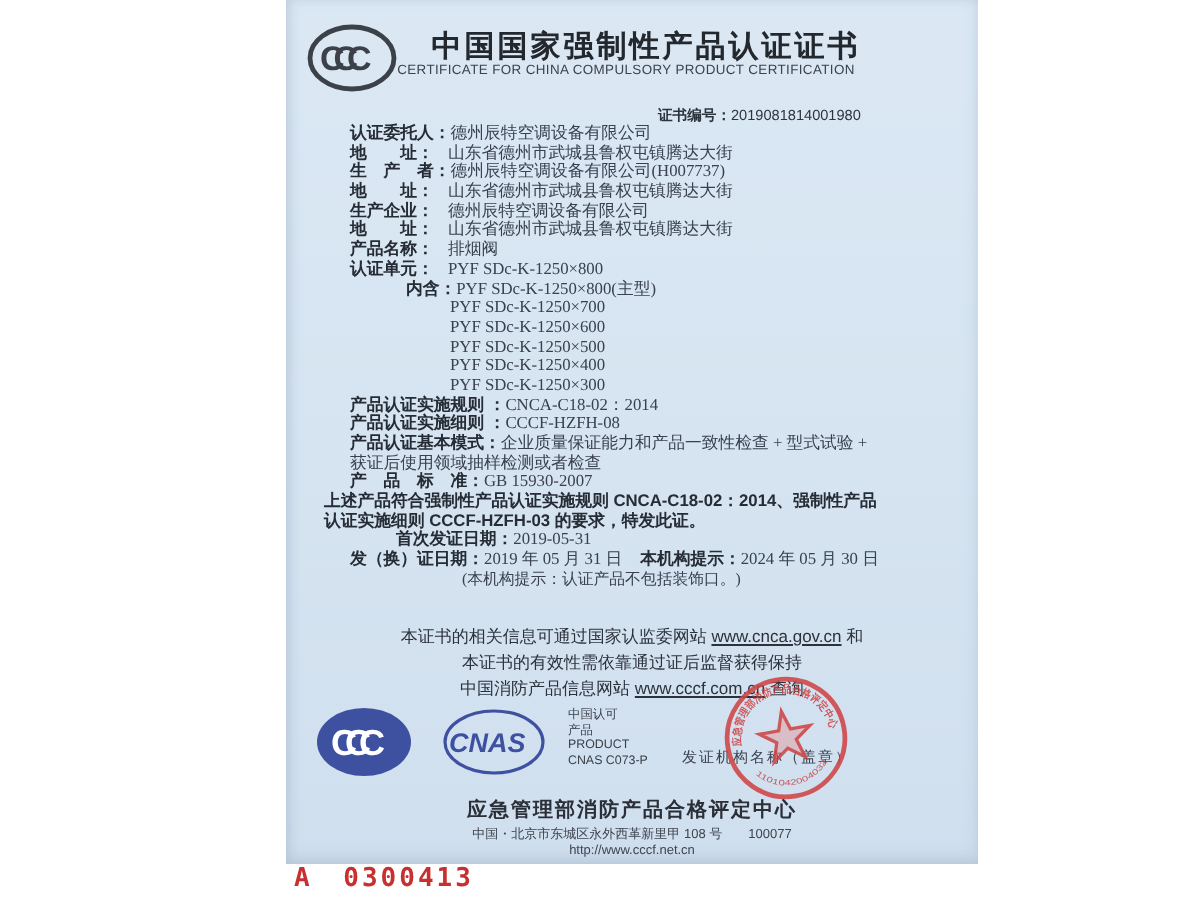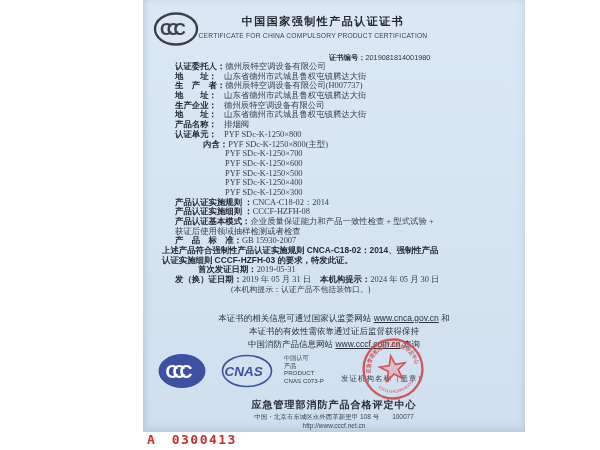--- a/index.html
+++ b/index.html
@@ -1,24 +1,24 @@
 <!DOCTYPE html>
 <html><head>
 <meta charset="utf-8">
 <style>
   html,body{margin:0;padding:0;}
   .page{position:relative;width:600px;height:450px;background:#ffffff;overflow:hidden;
         font-family:"Liberation Sans",sans-serif;}
   .cert{position:absolute;left:143px;top:0;width:346px;height:432px;overflow:hidden;
         background:linear-gradient(180deg,#dbe8f4 0%,#d6e4f1 55%,#d0dfee 100%);
-        box-shadow:inset 0 -3px 8px rgba(130,150,175,.25), inset 2px 0 5px rgba(130,150,175,.15);padding-left:36px;}
+        box-shadow:inset 0 -3px 8px rgba(130,150,175,.25), inset 2px 0 5px rgba(130,150,175,.15);}
   
   .ccc-top{position:absolute;left:10px;top:11px;width:46px;height:36px;}
   .title{position:absolute;left:50px;top:14px;width:260px;text-align:center;
-         font-size:11px;font-weight:bold;letter-spacing:1.5px;color:#23272e;white-space:nowrap;}
+         font-size:15px;font-weight:bold;letter-spacing:1.5px;color:#23272e;white-space:nowrap;}
   .subtitle{position:absolute;left:30px;top:32px;width:280px;text-align:center;
          font-size:6.7px;letter-spacing:.2px;color:#3c434e;white-space:nowrap;}
   .certno{position:absolute;left:186px;top:53px;font-size:7.3px;color:#2e343e;white-space:nowrap;}
   .certno .lb2{font-weight:bold;}
   
   .body{position:absolute;left:0;top:62px;width:100%;font-size:8.4px;color:#3a414e;
         font-family:"Liberation Serif",serif;}
   .row{margin-left:32px;height:9.7px;line-height:9.7px;white-space:nowrap;}
   .lb{display:inline-block;min-width:49px;font-weight:bold;color:#262c35;
       font-family:"Liberation Sans",sans-serif;}

